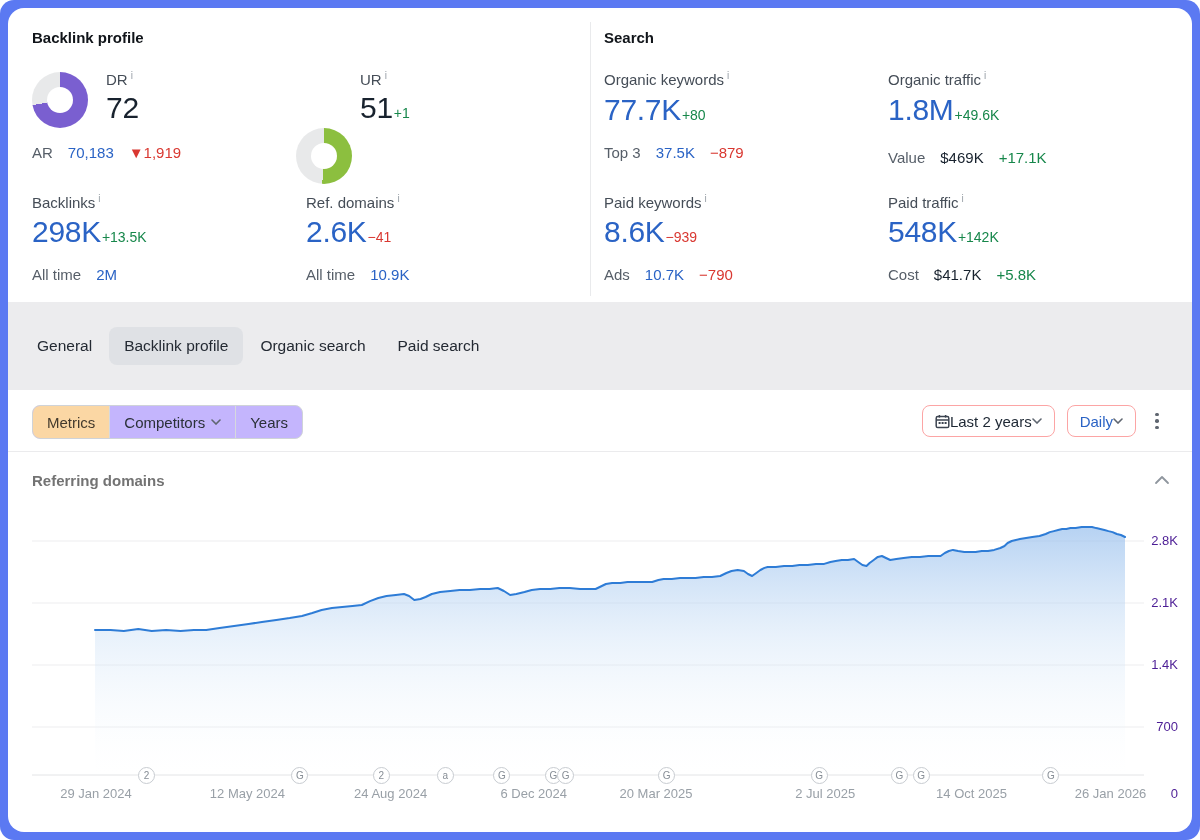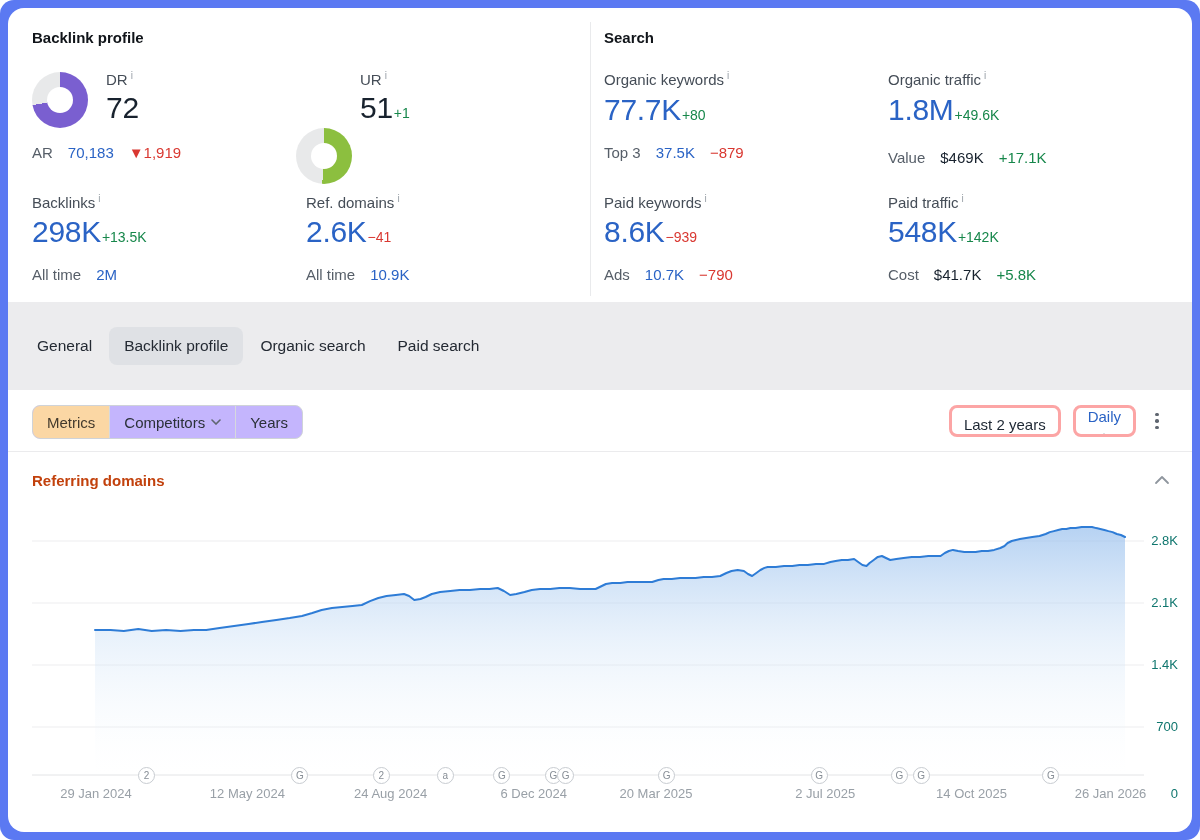--- a/index.html
+++ b/index.html
@@ -35,29 +35,29 @@
   .tab{font-size:15.5px;color:#242a33;padding:10px 15px;border-radius:8px;cursor:default;}
   .tab.active{background:#dfe1e5;}
 
   
   .toolbar{position:absolute;left:0;top:382px;width:100%;height:62px;background:#fff;border-bottom:1px solid #ebebed;box-sizing:border-box;}
   .seg-group{position:absolute;left:24px;top:15px;display:flex;height:32px;border:1px solid #cfd3d8;border-radius:8px;overflow:hidden;background:#c4b5fd;}
   .seg{display:flex;align-items:center;gap:6px;padding:0 14px;font-size:15px;color:#2a3038;border-right:1px solid #d6d9dd;}
   .seg:last-child{border-right:none;}
   .seg.active{background:#fbd7a4;color:#433a2d;}
   .right-group{position:absolute;right:26px;top:15px;display:flex;align-items:center;gap:12px;height:32px;}
-  .btn{display:flex;align-items:center;gap:8px;height:32px;padding:0 12px;border:3px solid #fca5a5;border-radius:8px;background:#fff;font-size:15px;color:#1d2733;box-sizing:border-box;flex-direction:column;}
+  .btn{display:flex;align-items:center;height:32px;padding:0 12px;border:1px solid #fca5a5;border-radius:8px;background:#fff;font-size:15px;color:#1d2733;box-sizing:border-box;}
   .chev{width:10px;height:6px;display:inline-block;}
   .kebab{width:18px;height:22px;display:flex;flex-direction:column;align-items:center;justify-content:center;gap:3px;}
   .kebab i{width:3.5px;height:3.5px;border-radius:50%;background:#5f6670;}
 
   
-  .chart-header{position:absolute;left:24px;top:464px;font-size:15px;font-weight:700;color:#c2410c;}
+  .chart-header{position:absolute;left:24px;top:464px;font-size:15px;font-weight:700;color:#737373;}
   .collapse{position:absolute;right:22px;top:466px;width:16px;height:12px;}
-  #ylabels div{position:absolute;right:14px;font-size:13px;color:#0f766e;text-align:right;}
+  #ylabels div{position:absolute;right:14px;font-size:13px;color:#4c1d95;text-align:right;}
   #xlabels div{position:absolute;top:778px;font-size:13px;color:#99a0a7;transform:translateX(-50%);white-space:nowrap;}
   #badges div{position:absolute;width:17px;height:17px;border-radius:50%;background:#fff;border:1px solid #c8ccd1;
     font-size:10px;color:#878e96;display:flex;align-items:center;justify-content:center;box-sizing:border-box;}
   #chart-svg{position:absolute;left:24px;top:497px;}
 </style>
 </head>
 <body>
 
 <div class="frame">
 <div class="card">

